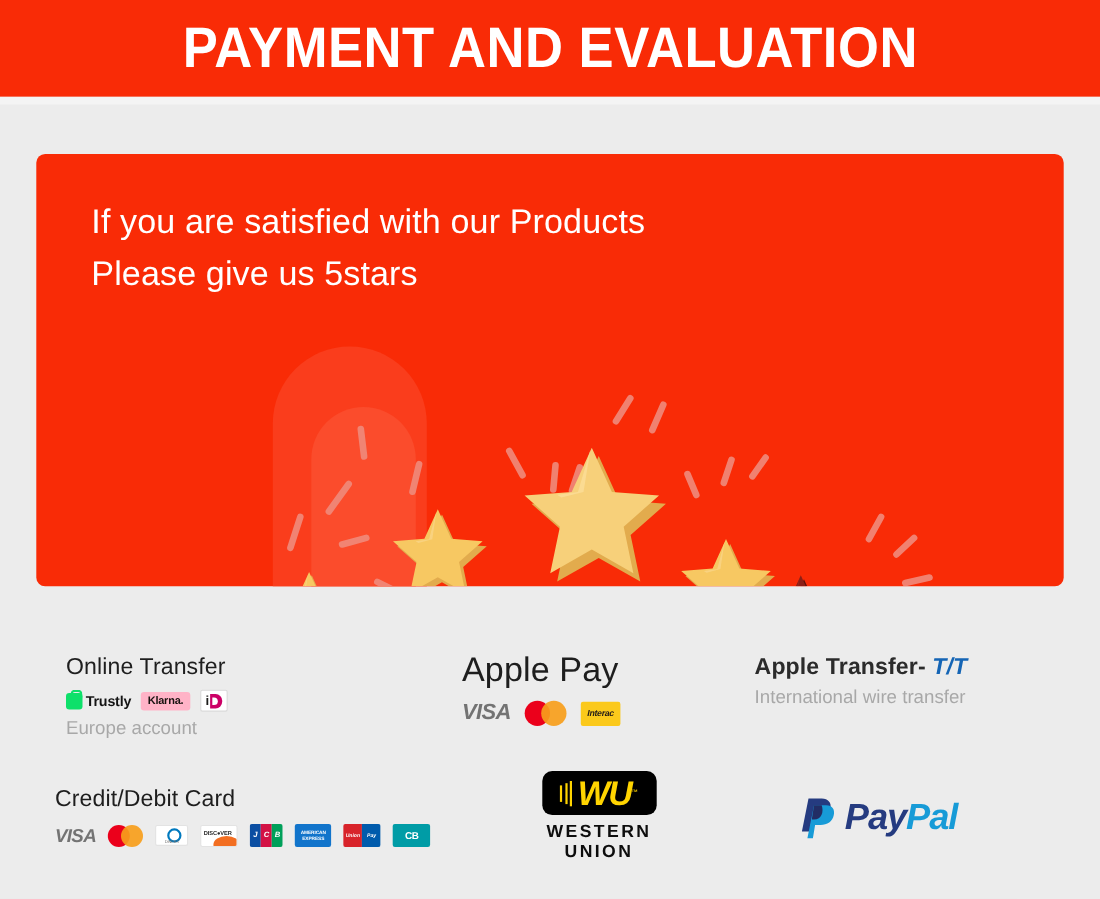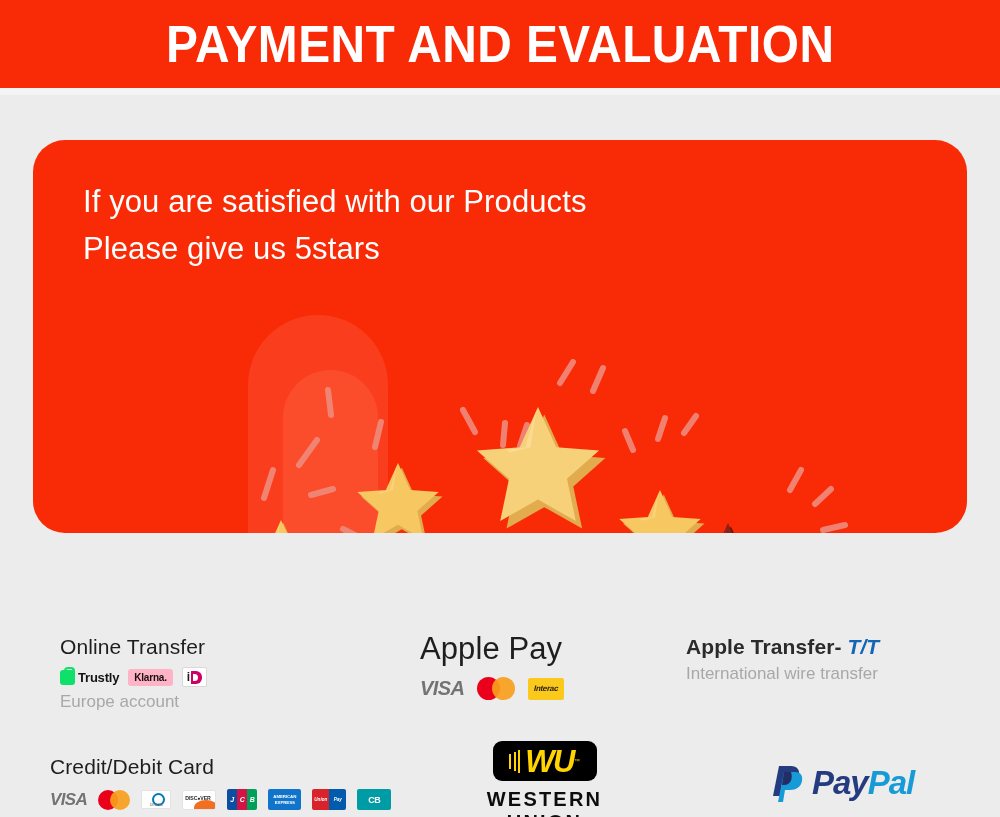--- a/index.html
+++ b/index.html
@@ -42,21 +42,21 @@
     width: 1000px; height: 7px;
     background: #f4f4f4;
   }
 
   
   .hero-card {
     position: absolute;
     left: 33px; top: 140px;
     width: 934px; height: 393px;
     background: #f92b06;
-    border-radius: 32px;
+    border-radius: 8px;
     overflow: hidden;
   }
   .hero-text {
     position: absolute;
     left: 50px; top: 38px;
     color: #ffffff;
     font-size: 31px;
     line-height: 1.52;
     font-weight: normal;
     letter-spacing: 0.1px;
@@ -81,21 +81,21 @@
 
   .illus { position: absolute; left: 0; top: 0; width: 934px; height: 393px; }
 
   
   .pay-grid {
     position: absolute;
     left: 0; top: 575px;
     width: 1000px;
     height: 242px;
   }
-  .pay-cell { position: absolute; margin-top: 40px; }
+  .pay-cell { position: absolute; }
 
   .pay-title {
     color: #2b2b2b;
     font-size: 21px;
     font-weight: bold;
     letter-spacing: 0.1px;
     white-space: nowrap;
   }
   .pay-title.light { font-weight: normal; color: #1e1e1e; }
   .pay-sub {
@@ -244,21 +244,21 @@
   .wu-lines i:nth-child(1) { height: 15px; }
   .wu-lines i:nth-child(2) { height: 19px; }
   .wu-lines i:nth-child(3) { height: 23px; }
   .wu-wu {
     font-family: "Liberation Sans", sans-serif; font-weight: bold;
     font-size: 31px; color: #ffd400; font-style: italic; letter-spacing: -1.5px;
     line-height: 1;
   }
   .wu-tm { font-size: 6px; color: #ffd400; vertical-align: top; }
   .wu-name {
-    margin-top: 7px; font-size: 20px; font-weight: bold; color: #0d0d0d;
+    margin-top: 7px; font-size: 16px; font-weight: bold; color: #0d0d0d;
     letter-spacing: 2.2px; line-height: 1.15;
   }
 
   
   .paypal { display: flex; align-items: center; gap: 8px; }
   .pp-mark { position: relative; width: 34px; height: 40px; }
   .pp-word { font-size: 33px; font-weight: bold; font-style: italic; letter-spacing: -1px; }
   .pp-pay { color: #253b80; }
   .pp-pal { color: #179bd7; }
 </style>
@@ -447,21 +447,21 @@
       </span>
       <span class="wu-wu">WU</span>
       <span class="wu-tm">™</span>
     </div>
     <div class="wu-name">
       <div>WESTERN</div>
       <div>UNION</div>
     </div>
   </div>
 
-  <div class="pay-cell paypal" style="left:770px; top:148px;">
+  <div class="pay-cell paypal" style="left:726px; top:148px;">
     <svg class="pp-mark" viewBox="0 0 34 40">
       <path d="M9 3h12c6 0 9 4 8 9 -1 6 -6 9 -12 9h-5l-2 12H3Z" fill="#253b80"></path>
       <path d="M14 9h11c6 0 8 4 7 9 -1 6 -6 9 -12 9h-5l-2 12H8Z" fill="#179bd7"></path>
       <path d="M14 9h7c2 6 0 13 -7 13h-2Z" fill="#222d65"></path>
     </svg>
     <span class="pp-word">
       <span class="pp-pay">Pay</span><span class="pp-pal">Pal</span>
     </span>
   </div>
 

